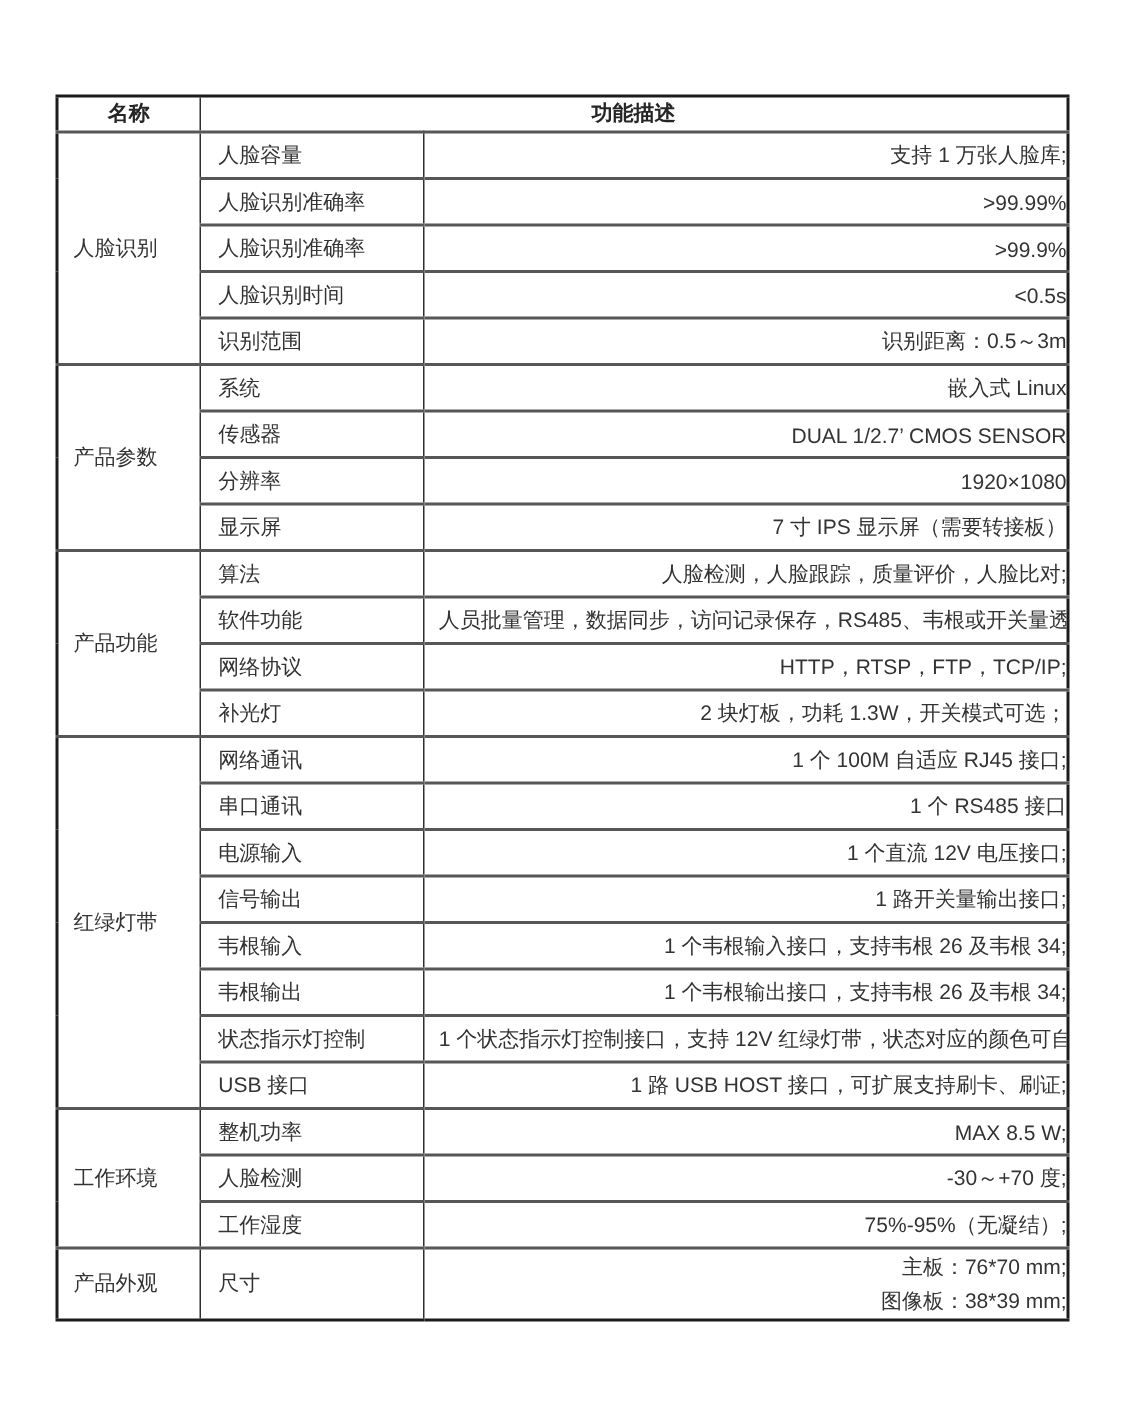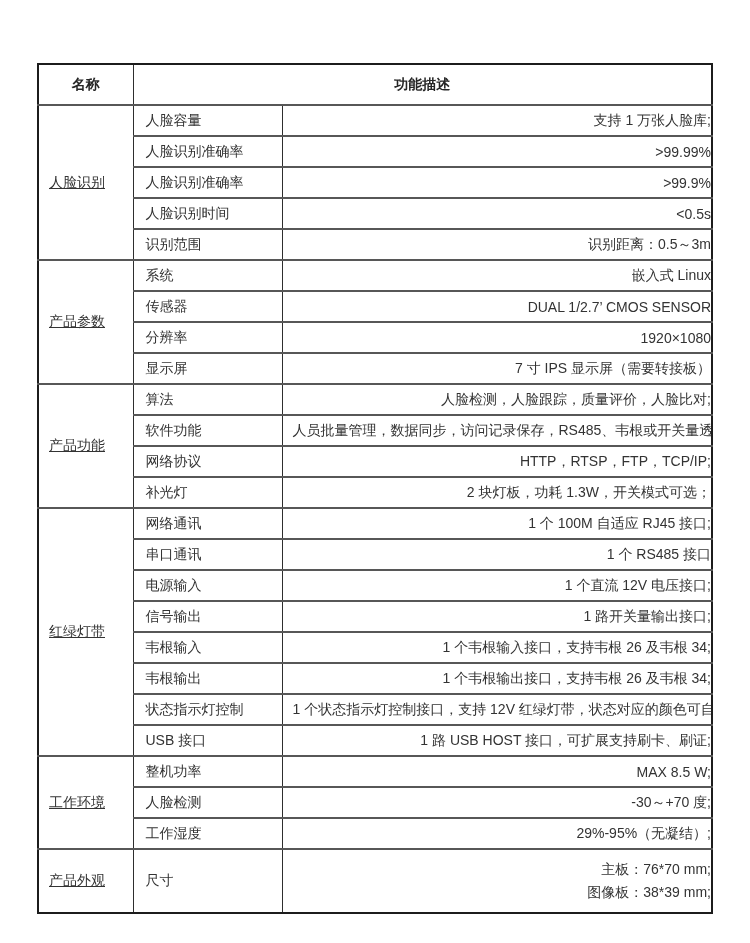--- a/index.html
+++ b/index.html
@@ -43,38 +43,37 @@
     white-space: nowrap;
   }
   .spec-table tr:first-child > th,
   .spec-table tr:first-child > td {
     border-top: 2px solid #1c1c1c;
   }
   .spec-table tr:last-child > td {
     border-bottom: 2px solid #1c1c1c;
   }
   .spec-table thead tr {
-    height: 41px;
+    height: 24px;
   }
   .spec-table tbody tr {
     height: 31px;
   }
   .spec-table tbody tr.tall-row {
-    height: 64px;
+    height: 48px;
   }
   .spec-table th {
     font-weight: bold;
     text-align: center;
     font-size: 14px;
     color: #262626;
   }
   td.section-cell {
     padding-left: 10px;
     text-align: left;
-    text-decoration: underline;
   }
   td.label-cell {
     padding-left: 12px;
     text-align: left;
   }
   td.value-cell {
     padding-left: 10px;
     text-align: right;
   }
   td.value-cell .value-line {
@@ -191,21 +190,21 @@
           <td class="section-cell" rowspan="3">工作环境</td>
           <td class="label-cell">整机功率</td>
           <td class="value-cell">MAX 8.5 W;</td>
         </tr>
         <tr>
           <td class="label-cell">人脸检测</td>
           <td class="value-cell">-30～+70 度;</td>
         </tr>
         <tr>
           <td class="label-cell">工作湿度</td>
-          <td class="value-cell">29%-95%（无凝结）;</td>
+          <td class="value-cell">75%-95%（无凝结）;</td>
         </tr>
         <tr class="tall-row">
           <td class="section-cell" rowspan="1">产品外观</td>
           <td class="label-cell">尺寸</td>
           <td class="value-cell">
             <div class="value-line">主板：76*70 mm;</div>
             <div class="value-line">图像板：38*39 mm;</div>
           </td>
         </tr>
       </tbody>

